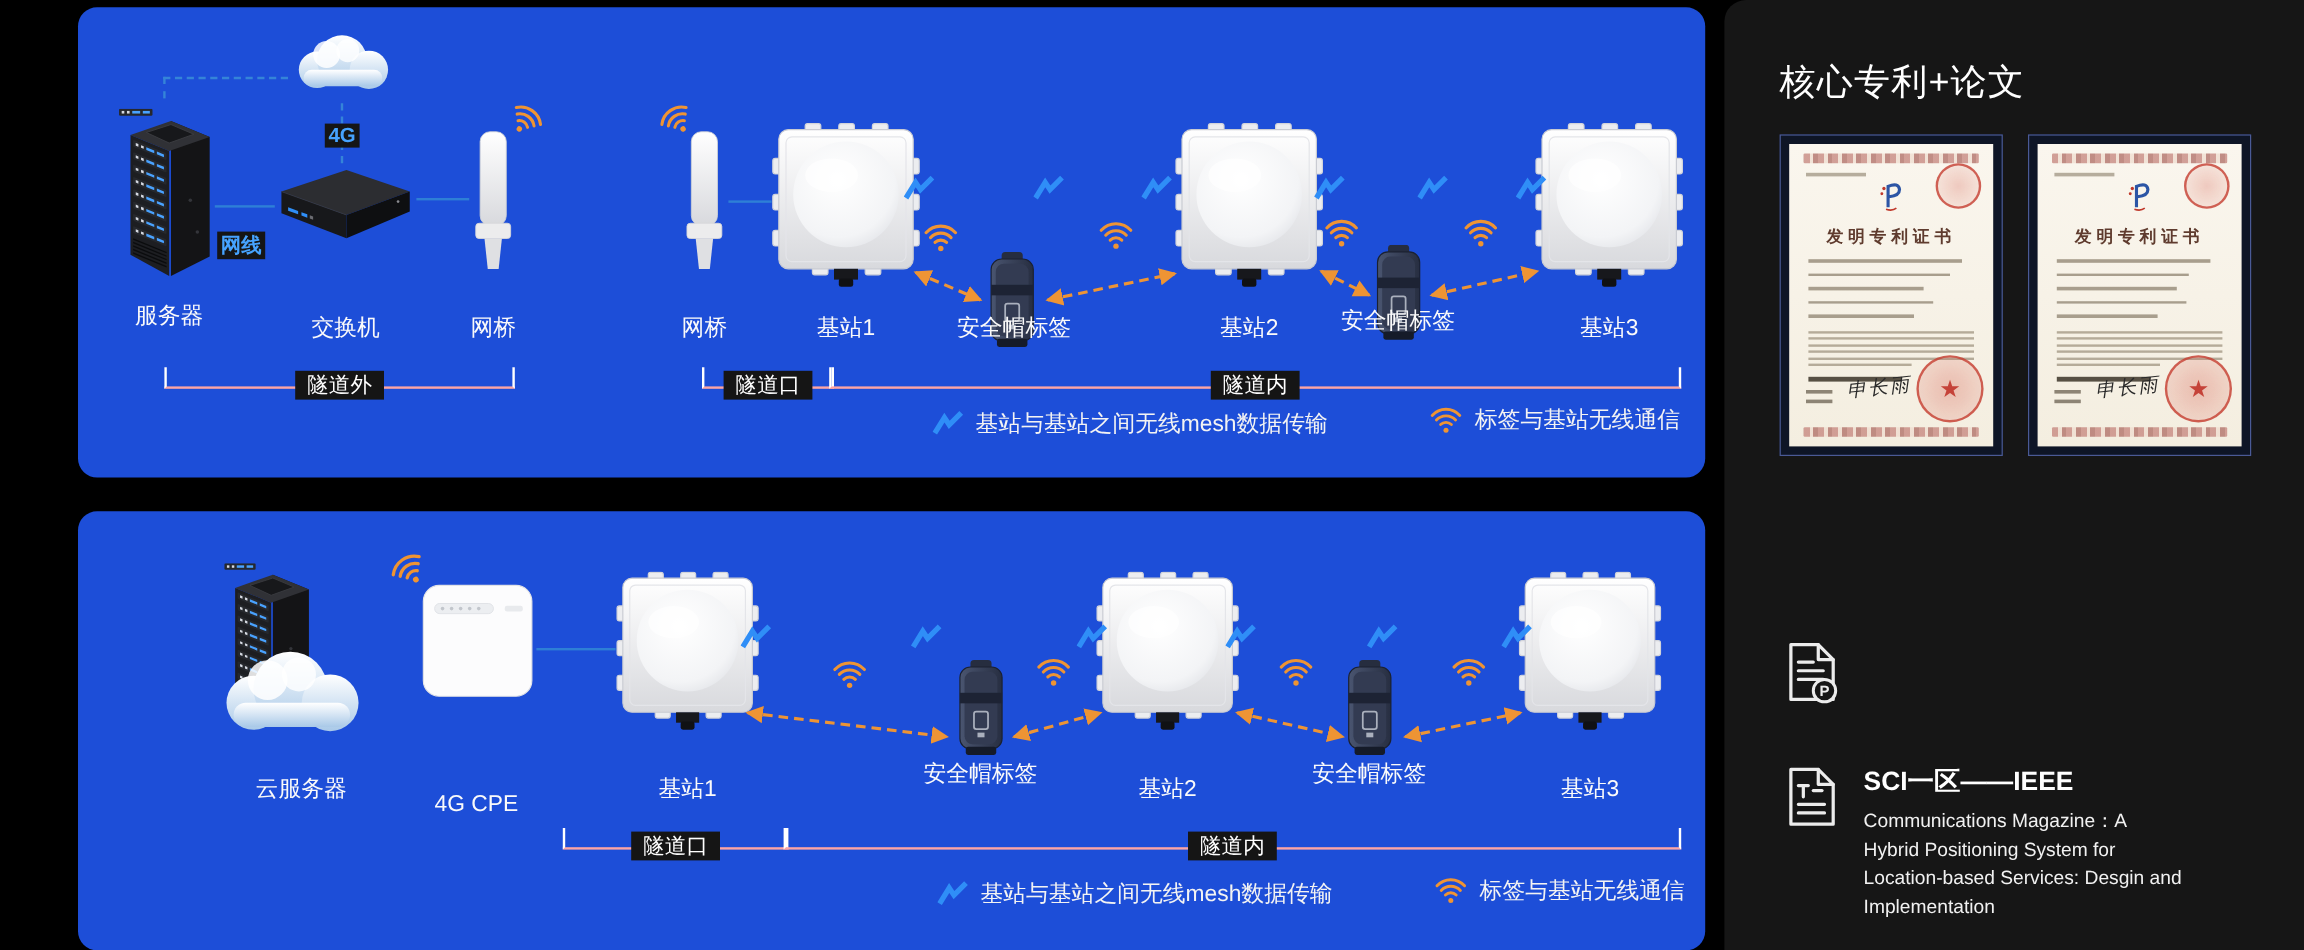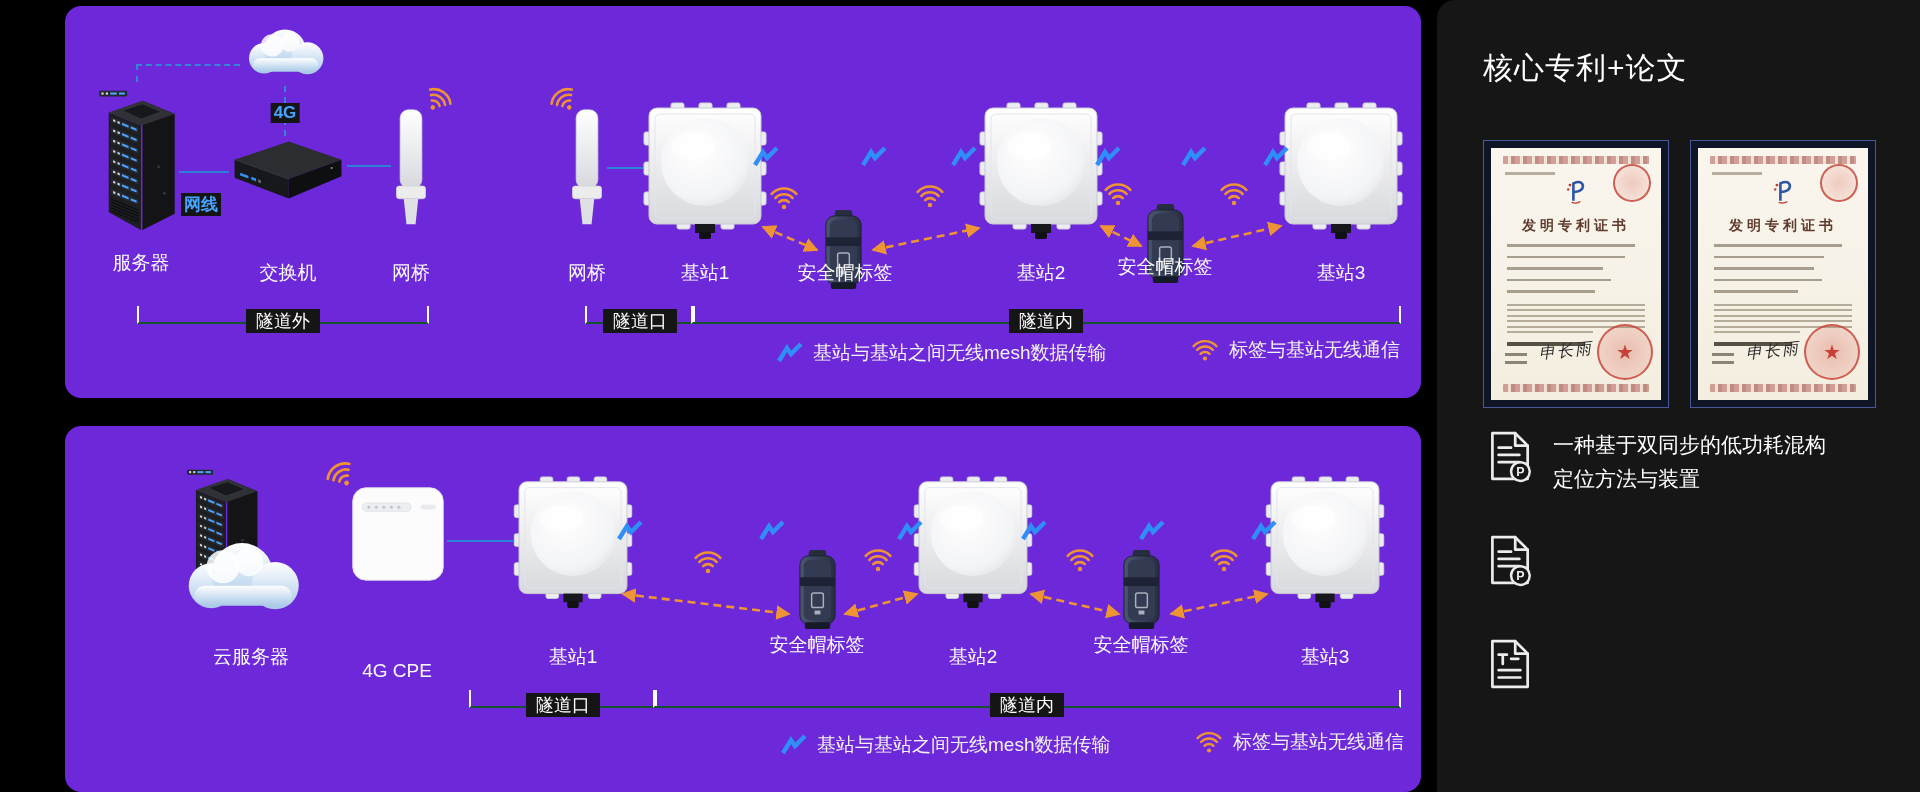--- a/index.html
+++ b/index.html
@@ -1,42 +1,42 @@
 <!DOCTYPE html>
 <html><head>
 <meta charset="utf-8">
 <style>
   html,body{margin:0;padding:0;background:#000;width:1920px;height:792px;overflow:hidden;
     font-family:"Liberation Sans",sans-serif;}
   .page{position:relative;width:1920px;height:792px;background:#000;}
-  .panel{position:absolute;left:65px;width:1356px;background:#6d28d9;border-radius:16px;}
+  .panel{position:absolute;left:65px;width:1356px;background:#1d4ed8;border-radius:16px;}
   #p1{top:6px;height:392px;}
   #p2{top:426px;height:366px;}
   .sidebar{position:absolute;left:1437px;top:0;width:483px;height:792px;background:#161616;
     border-radius:18px 0 0 0;}
   .abs{position:absolute;}
   .lbl{position:absolute;transform:translateX(-50%);font-size:19px;color:#fafafa;white-space:nowrap;}
   .blue-note{position:absolute;font-size:17px;font-weight:bold;color:#46a3ff;background:#151515;
     padding:0 3px;white-space:nowrap;}
   .hline{position:absolute;height:0;border-top:2.5px solid #2e7fd6;}
   .dashh{position:absolute;height:0;border-top:2px dashed #3584d8;}
   .dashv{position:absolute;width:0;border-left:2px dashed #3584d8;}
   .bracket{position:absolute;height:16px;border-left:2px solid #fff;border-right:2px solid #fff;
-    border-bottom:2px solid #14532d;}
+    border-bottom:2px solid #fca5a5;}
   .bracket .bl{position:absolute;left:50%;bottom:-11px;transform:translateX(-50%);
     background:#151515;padding:0 10px;font-size:18px;color:#fff;white-space:nowrap;}
   .legend{position:absolute;display:flex;align-items:center;gap:10px;font-size:19px;color:#f3f3f3;
     white-space:nowrap;}
   .legend svg{flex:none;}
   .wifi-o{color:#ef9433;}
   .arrowsvg line{stroke:#ee9434;stroke-width:2.6;stroke-dasharray:8 5;}
   
   .sb-title{position:absolute;left:46px;top:28px;font-size:30px;font-weight:normal;color:#fff;letter-spacing:1px;}
   .cert{position:absolute;top:112px;width:186px;height:268px;background:#0e1526;
-    border:1px solid #4a5a96;padding:7px;box-sizing:border-box;margin-top:28px;}
+    border:1px solid #4a5a96;padding:7px;box-sizing:border-box;}
   .paper{position:relative;height:100%;background:linear-gradient(#faf6ee,#f4eee0);
     padding:8px 12px;box-sizing:border-box;overflow:hidden;}
   .orn{height:8px;background:repeating-linear-gradient(90deg,#c4837b 0 5px,#efdccf 5px 8px,#ad6a62 8px 12px);
     opacity:.75;border-radius:1px;}
   .orn-b{position:absolute;left:12px;right:12px;bottom:8px;}
   .cno{width:50px;height:3px;background:#b6ad9d;margin:8px 0 0 2px;}
   .clogo{position:absolute;left:50%;top:30px;transform:translateX(-50%);width:26px;height:28px;}
   .ctitle{margin-top:42px;text-align:center;font-size:14px;font-weight:bold;color:#5f3b2e;
     letter-spacing:4px;white-space:nowrap;}
   .cline{height:2.5px;background:#a89e8d;margin:9px 0 0 4px;}
@@ -529,32 +529,32 @@
       <div class="cbold"></div>
       <div class="cmini"></div>
       <div class="csig">申长雨</div>
       <div class="seal seal-bot">
             <span>★</span>
           </div>
       <div class="orn orn-b"></div>
     </div>
   </div>
 
-  <div class="sb-item" style="top:428px">
-    <svg class="icn" viewBox="0 0 50 54">
-          <use href="#sym-doc-p"></use>
-        </svg>
-    <div class="sb-text">一种基于双同步的低功耗混构
-定位方法与装置</div>
-  </div>
   <div class="sb-item" style="top:532px">
     <svg class="icn" viewBox="0 0 50 54">
           <use href="#sym-doc-p"></use>
         </svg>
   </div>
   <div class="sb-item" style="top:636px">
     <svg class="icn" viewBox="0 0 50 54">
           <use href="#sym-doc-t"></use>
         </svg>
+    <div>
+      <div class="sb-h">SCI一区——IEEE</div>
+      <div class="sb-p">Communications Magazine：A
+Hybrid Positioning System for
+Location-based Services: Desgin and
+Implementation</div>
+    </div>
   </div>
 </aside>
 
 </div>
 
 </body></html>

